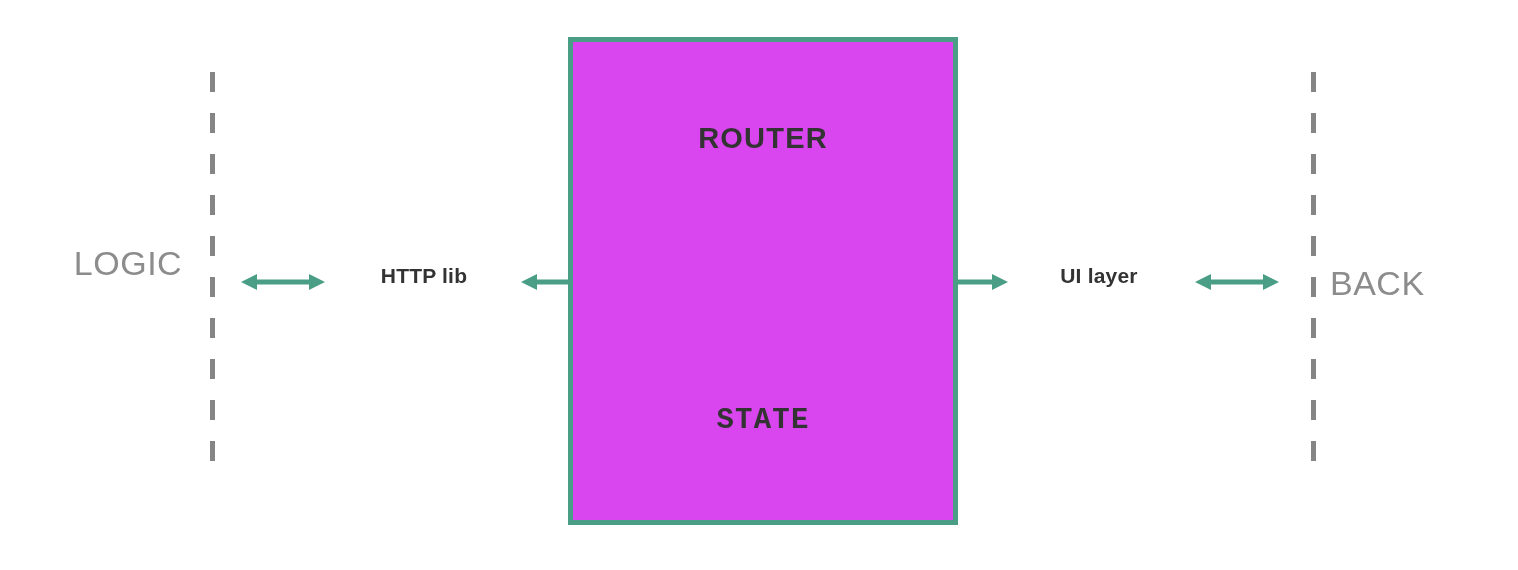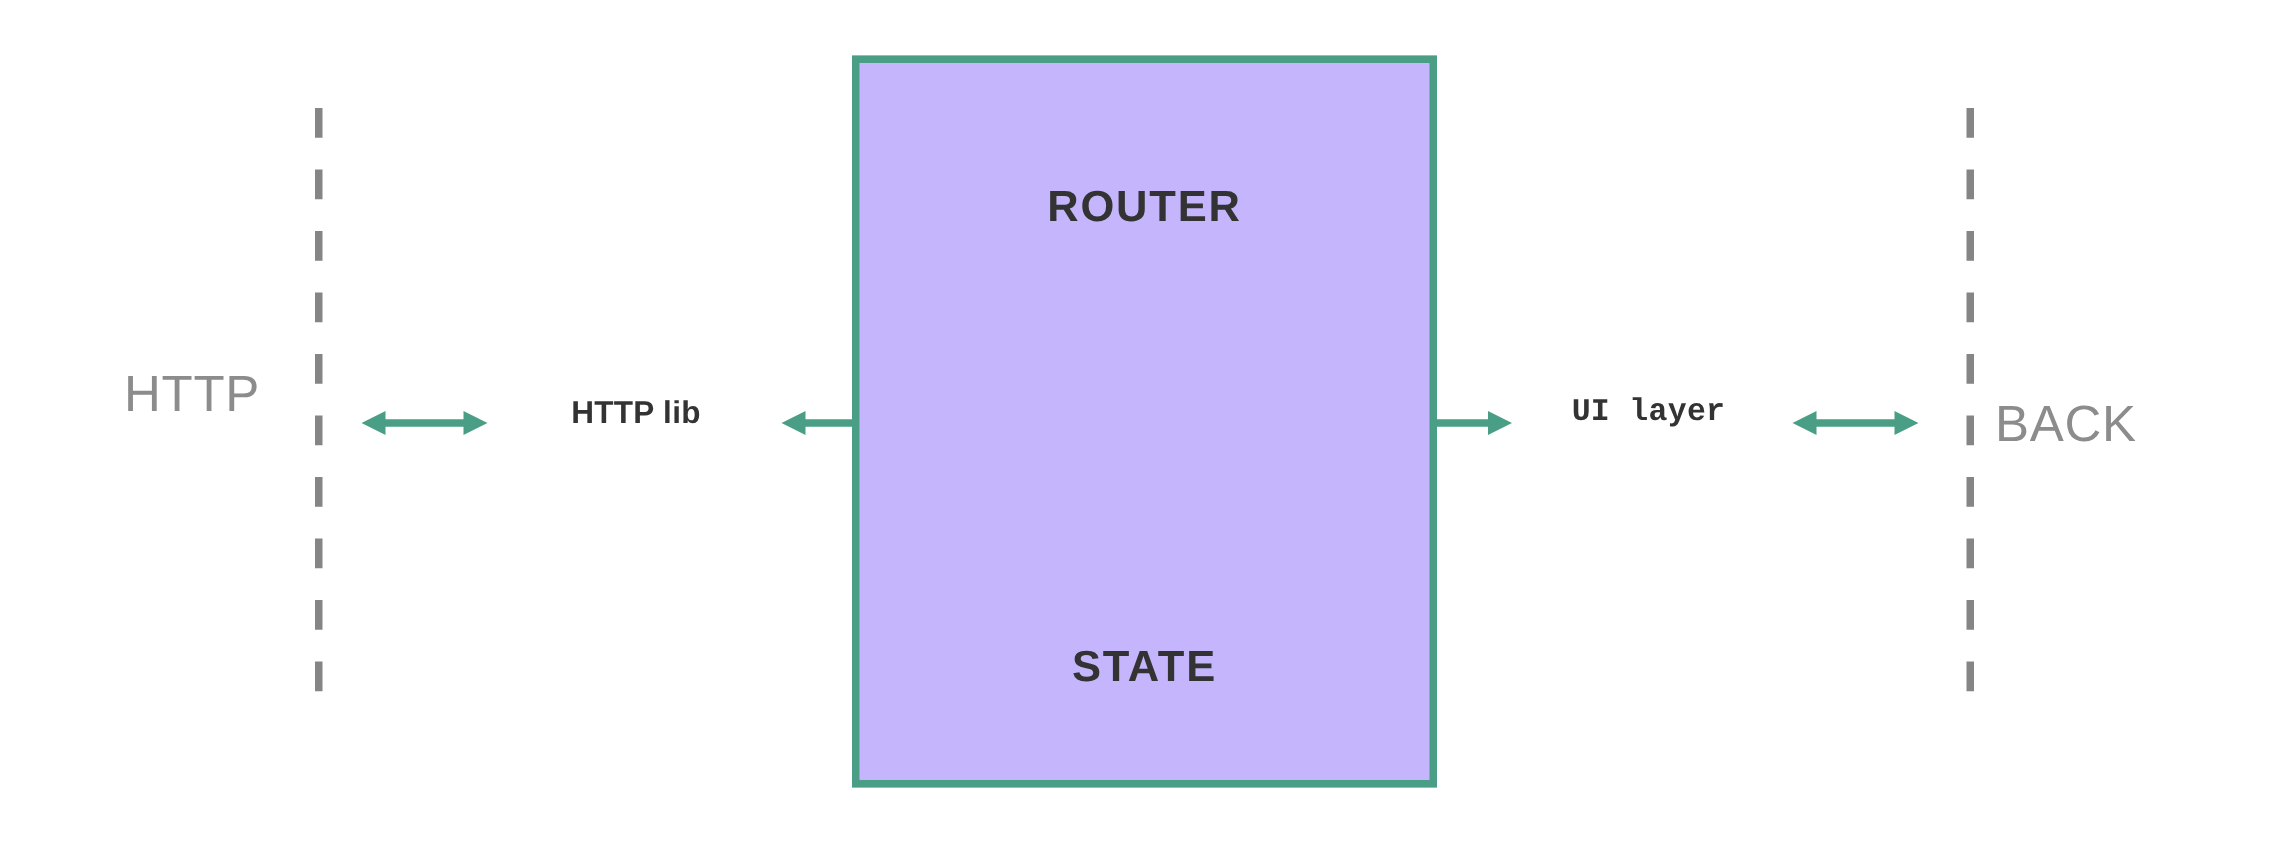--- a/index.html
+++ b/index.html
@@ -71,69 +71,68 @@
   }
   #label-http-lib {
     left: 334px;
     top: 264px;
     width: 180px;
   }
   #label-ui-layer {
     left: 1010px;
     top: 264px;
     width: 178px;
-    font-family: Liberation Mono, monospace;
   }
 
   
   #app-box {
     position: absolute;
     left: 568px;
     top: 37px;
     width: 390px;
     height: 488px;
     box-sizing: border-box;
     border: 5px solid #4a9e85;
-    background: #c4b5fd;
+    background: #d946ef;
   }
   .box-label {
     position: absolute;
     left: 0;
     width: 100%;
     text-align: center;
     color: #333333;
     font-size: 29px;
     font-weight: bold;
     letter-spacing: 1.2px;
     line-height: 41px;
     white-space: nowrap;
   }
   #box-label-router   { top: 76px; }
   #box-label-business { top: 208px; }
-  #box-label-state    { top: 383px; }
+  #box-label-state    { top: 358px; font-family: Liberation Mono, monospace; }
 
   
   .arrow {
     position: absolute;
     overflow: visible;
   }
   #arrow-backend-http   { left: 241px;  top: 268px; }
   #arrow-box-to-http    { left: 521px;  top: 268px; }
   #arrow-box-to-ui      { left: 956px;  top: 268px; }
   #arrow-ui-user        { left: 1195px; top: 268px; }
 </style>
 </head>
 <body>
 
 <div id="diagram-canvas">
 
   <div class="boundary-line" id="boundary-left"></div>
 
   <div class="actor-label" id="actor-backend">
-    <div>HTTP</div>
+    <div>LOGIC</div>
   </div>
 
   <svg class="arrow" id="arrow-backend-http" width="84" height="28" viewBox="0 0 84 28">
     <line x1="11" y1="14" x2="73" y2="14" stroke="#4a9e85" stroke-width="5"></line>
     <polygon points="0,14 16,6 16,22" fill="#4a9e85"></polygon>
     <polygon points="84,14 68,6 68,22" fill="#4a9e85"></polygon>
   </svg>
 
   <div class="component-label" id="label-http-lib">HTTP lib</div>
 

